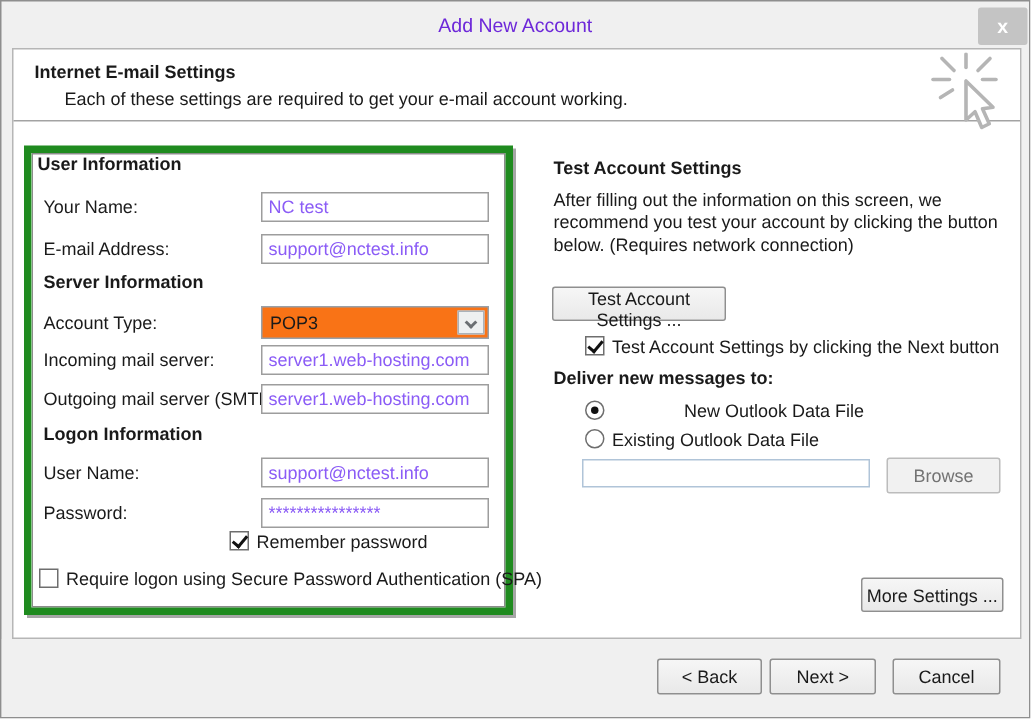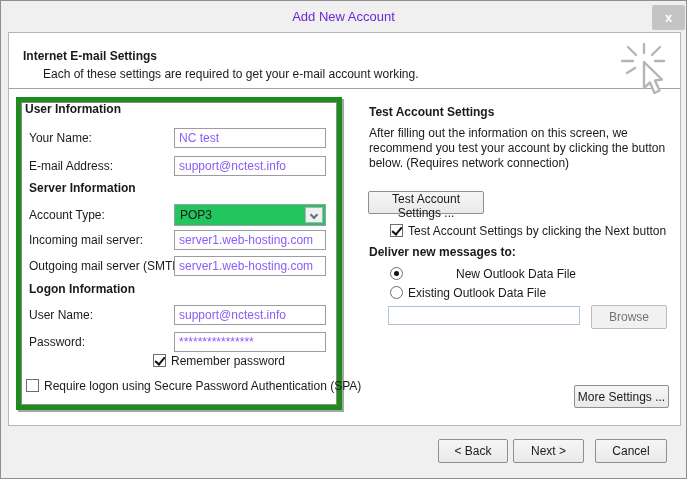--- a/index.html
+++ b/index.html
@@ -4,33 +4,33 @@
 <style>
   * { margin:0; padding:0; box-sizing:border-box; }
   html,body { width:687px; height:479px; }
   body { font-family:"Liberation Sans", sans-serif; font-size:12px; color:#1a1a1a; }
   #dialog { position:relative; width:687px; height:479px; background:#f0f0f0; border:1px solid #8e8e8e; overflow:hidden; }
 
   .titlebar-text { position:absolute; top:8px; left:0; width:100%; text-align:center; font-size:13px; color:#6d28d9; }
   .close-btn { position:absolute; left:651px; top:4px; width:33px; height:25px; background:#c4c4c4; border-radius:2px; color:#fff; font-weight:bold; font-size:13px; text-align:center; line-height:25px; cursor:default; }
 
   .panel { position:absolute; left:7px; top:31px; width:673px; height:394px; background:#ffffff; border:1px solid #b6b6b6; }
-  .panel-header { position:absolute; left:0; top:0; width:100%; height:48px; border-bottom:1px solid #a3a3a3;margin-top:8px; }
+  .panel-header { position:absolute; left:0; top:0; width:100%; height:48px; border-bottom:1px solid #a3a3a3; }
   .hdr-title { position:absolute; left:14px; top:8px; font-weight:bold; font-size:12px; }
   .hdr-sub { position:absolute; left:34px; top:26px; font-size:12px; }
   .cursor-art { position:absolute; left:605px; top:2px; }
 
   .green-box { position:absolute; left:15px; top:96px; width:326px; height:313px; border:5px solid #1f8b1f; box-shadow: inset 0 0 0 1px rgba(0,0,0,0.45), 2px 2px 0 rgba(0,0,0,0.35); }
 
   .lbl { position:absolute; white-space:nowrap; }
   .bold { font-weight:bold; }
 
   .tfield { position:absolute; width:152px; height:20px; border:1px solid #9d9d9d; background:#fff; font-family:"Liberation Sans",sans-serif; font-size:12px; padding:1px 4px; color:#8b5cf6; }
 
-  .selectbox { position:absolute; left:173px; top:203px; width:152px; height:22px; border:1px solid #98a0a8; background:#22c55e; }
+  .selectbox { position:absolute; left:173px; top:203px; width:152px; height:22px; border:1px solid #98a0a8; background:#f97316; }
   .selectbox .sel-text { position:absolute; left:5px; top:3px; }
   .sel-arrow-btn { position:absolute; right:2px; top:2px; bottom:2px; width:18px; background:#eef0f1; border:1px solid #aab2ba; }
   .sel-chevron { position:absolute; left:5px; top:4px; width:6px; height:6px; border-right:2px solid #6b6f73; border-bottom:2px solid #6b6f73; transform:rotate(45deg); }
 
   .cbx { position:absolute; width:13px; height:13px; background:#fff; border:1px solid #6e6e6e; }
   .cbx.checked::after { content:""; position:absolute; left:3px; top:0px; width:4px; height:8px; border-right:2px solid #111; border-bottom:2px solid #111; transform:rotate(40deg); }
 
   .radio { position:absolute; width:13px; height:13px; background:#fff; border:1px solid #6e6e6e; border-radius:50%; }
   .radio.selected::after { content:""; position:absolute; left:3px; top:3px; width:5px; height:5px; background:#111; border-radius:50%; }
 

